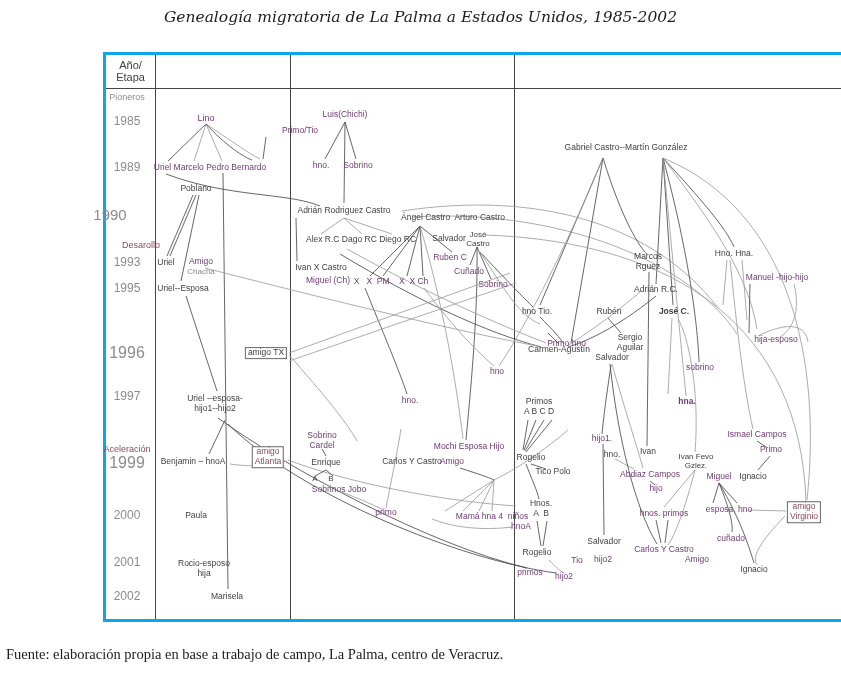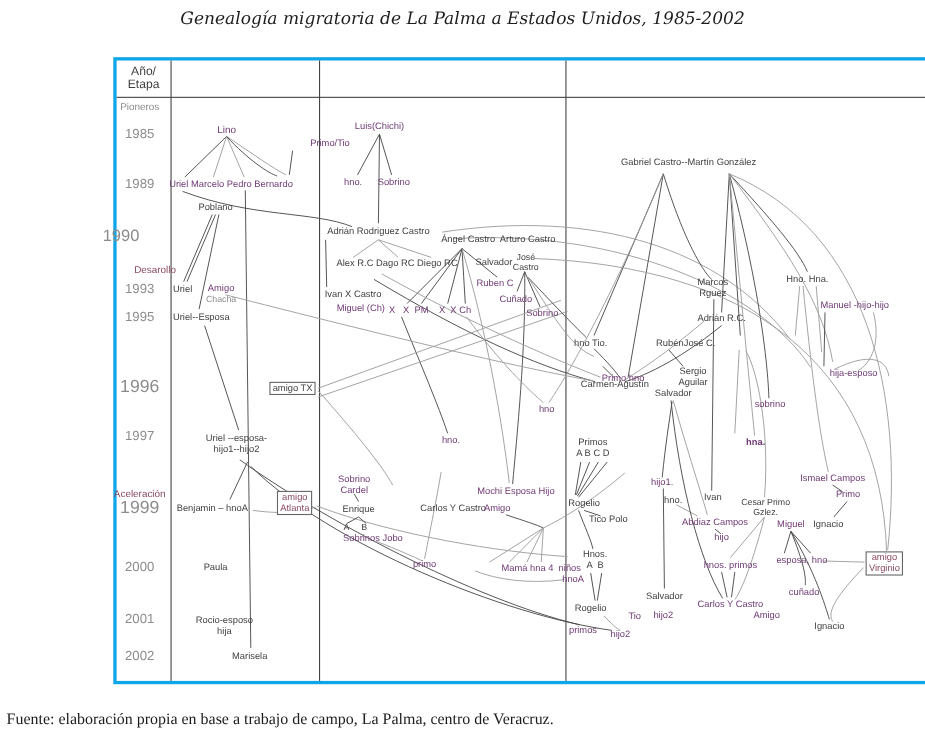--- a/index.html
+++ b/index.html
@@ -237,39 +237,39 @@
       <div class="node dark" style="left: 604px; top: 542px;">Salvador</div>
       <div class="node purple" style="left: 603px; top: 560px;">hijo2</div>
       <div class="node purple" style="left: 602px; top: 439px;">hijo1.</div>
       <div class="node dark" style="left: 612px; top: 455px;">hno.</div>
       <div class="node dark" style="left: 648px; top: 452px;">Ivan</div>
       <div class="node purple" style="left: 650px; top: 475px;">Abdiaz Campos</div>
       <div class="node purple" style="left: 656px; top: 489px;">hijo</div>
       <div class="node purple" style="left: 664px; top: 514px;">hnos. primos</div>
       <div class="node purple" style="left: 664px; top: 550px;">Carlos Y Castro</div>
       <div class="node purple" style="left: 697px; top: 560px;">Amigo</div>
-      <div class="node dark" style="left: 696px; top: 461px; font-size: 8px;">Cesar Primo
+      <div class="node dark" style="left: 696px; top: 461px; font-size: 8px;">Ivan Fevo
 Gzlez.</div>
       <div class="node purple" style="left: 719px; top: 477px;">Miguel</div>
       <div class="node dark" style="left: 753px; top: 477px;">Ignacio</div>
       <div class="node purple" style="left: 729px; top: 510px;">esposa, hno</div>
       <div class="node maroon box" style="left: 804px; top: 512px;">amigo
 Virginio</div>
       <div class="node purple" style="left: 731px; top: 539px;">cuñado</div>
       <div class="node dark" style="left: 754px; top: 570px;">Ignacio</div>
       <div class="node purple" style="left: 757px; top: 435px;">Ismael Campos</div>
       <div class="node purple" style="left: 771px; top: 450px;">Primo</div>
       <div class="node dark" style="left: 626px; top: 148px;">Gabriel Castro--Martín González</div>
       <div class="node dark" style="left: 648px; top: 262px;">Marcos
 Rguez</div>
       <div class="node dark" style="left: 734px; top: 254px;">Hno. Hna.</div>
       <div class="node purple" style="left: 777px; top: 278px;">Manuel -hijo-hijo</div>
       <div class="node dark" style="left: 656px; top: 290px;">Adrián R.C.</div>
       <div class="node dark" style="left: 609px; top: 312px;">Rubén</div>
-      <div class="node dark" style="left: 636px; top: 312px;">José C.</div>
+      <div class="node dark" style="left: 674px; top: 312px; font-weight: bold;">José C.</div>
       <div class="node dark" style="left: 537px; top: 312px;">hno Tio.</div>
       <div class="node purple" style="left: 546px; top: 344px; padding-left: 41px;">Primo hno</div>
       <div class="node dark" style="left: 559px; top: 350px;">Carmen-Agustín</div>
       <div class="node dark" style="left: 630px; top: 343px;">Sergio
 Aguilar</div>
       <div class="node dark" style="left: 612px; top: 358px;">Salvador</div>
       <div class="node purple" style="left: 776px; top: 340px;">hija-esposo</div>
       <div class="node purple" style="left: 700px; top: 368px;">sobrino</div>
       <div class="node purple" style="left: 687px; top: 402px; font-weight: bold;">hna.</div>
     </div>

